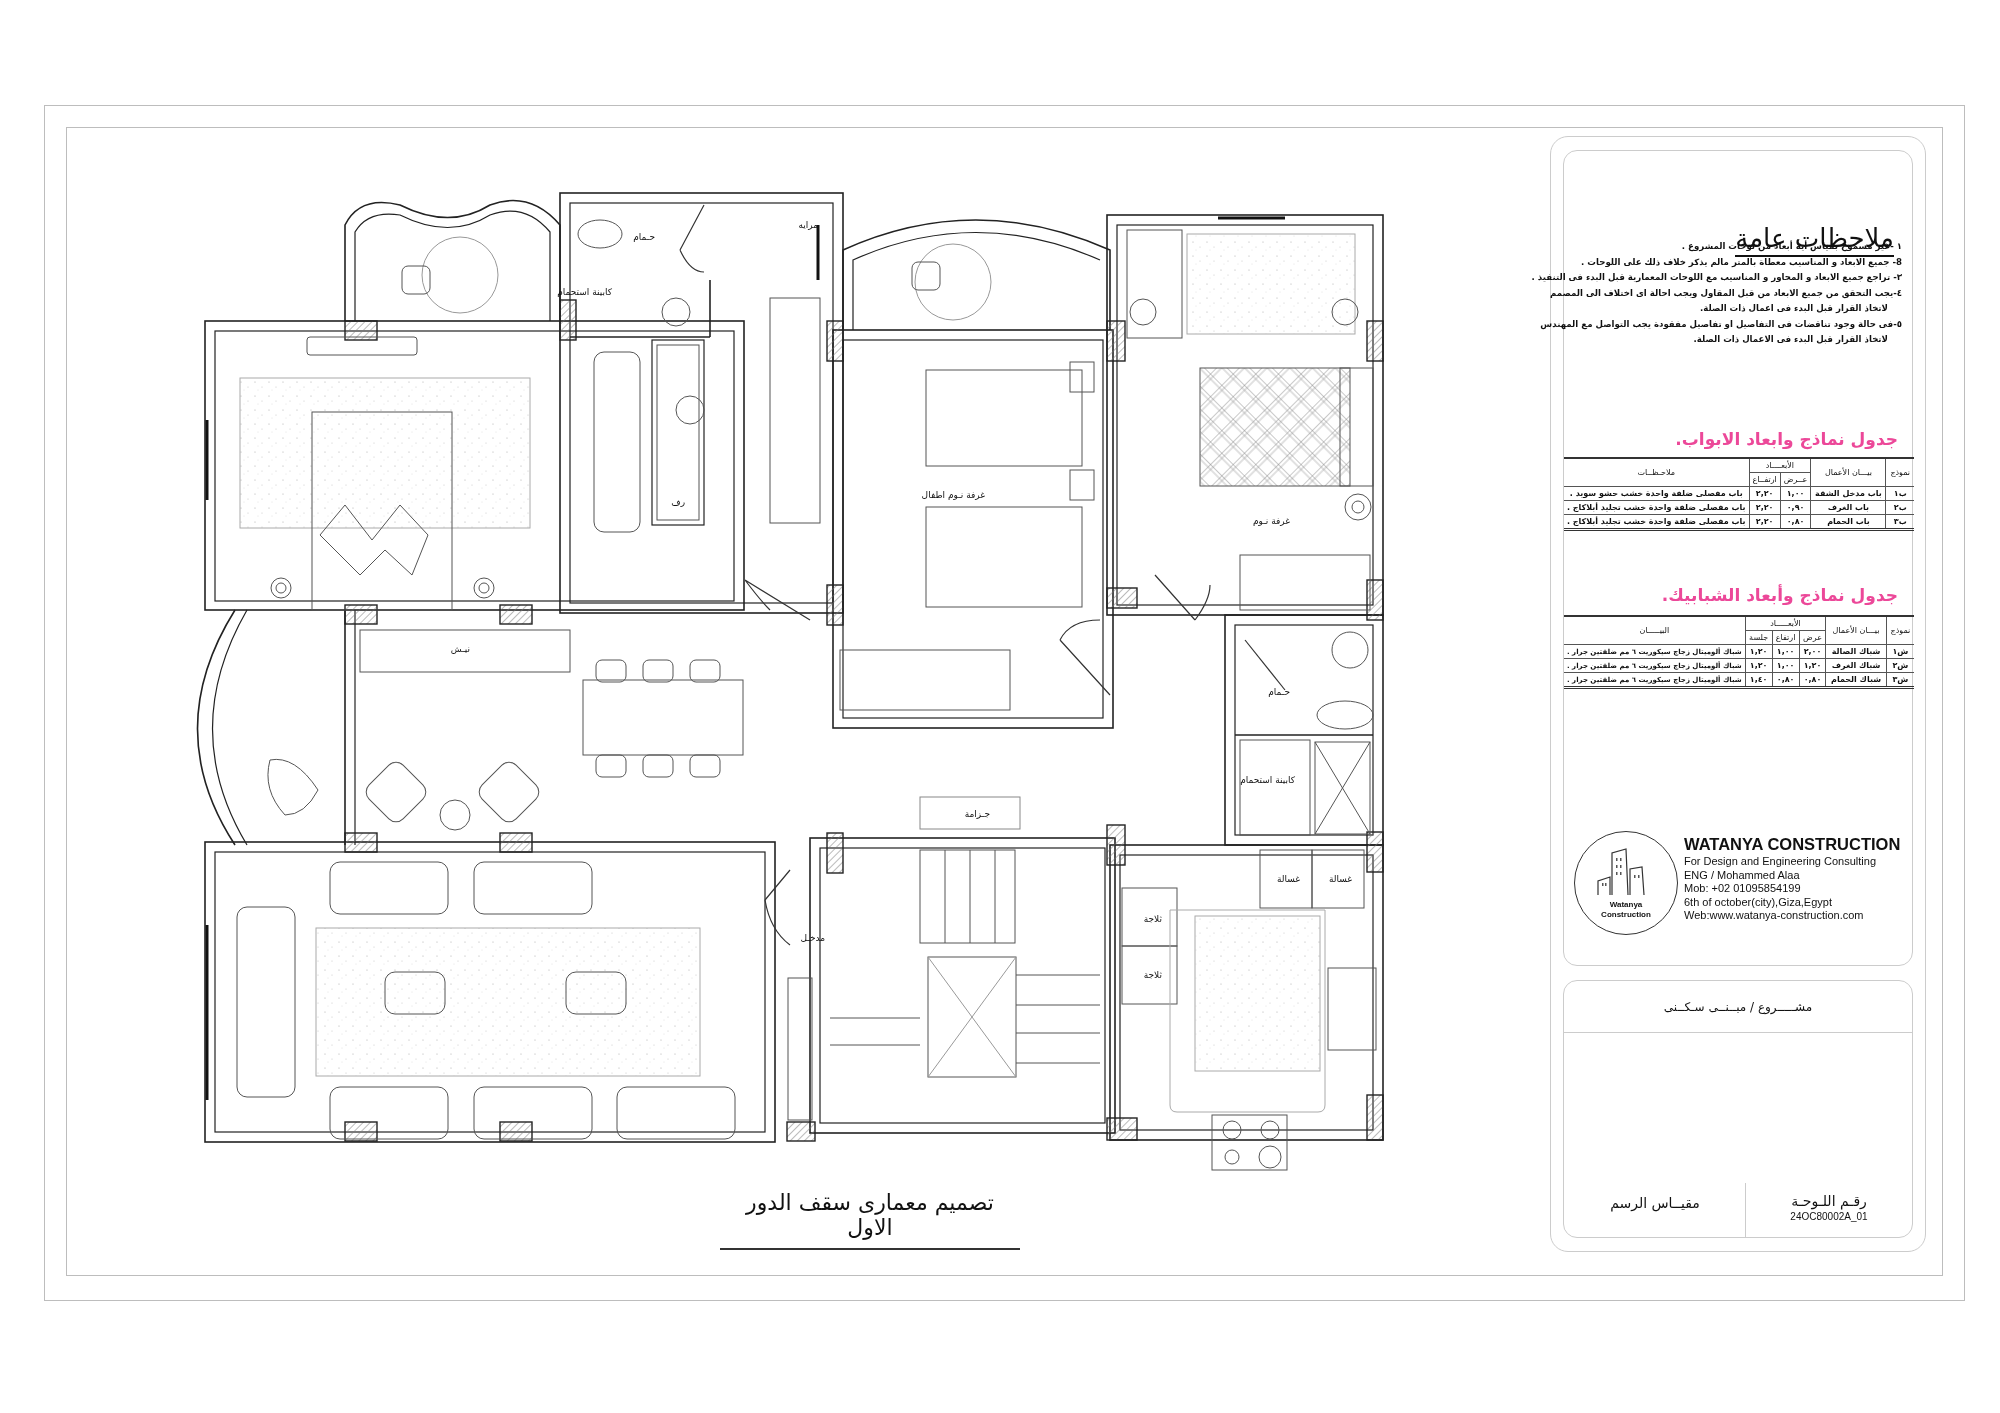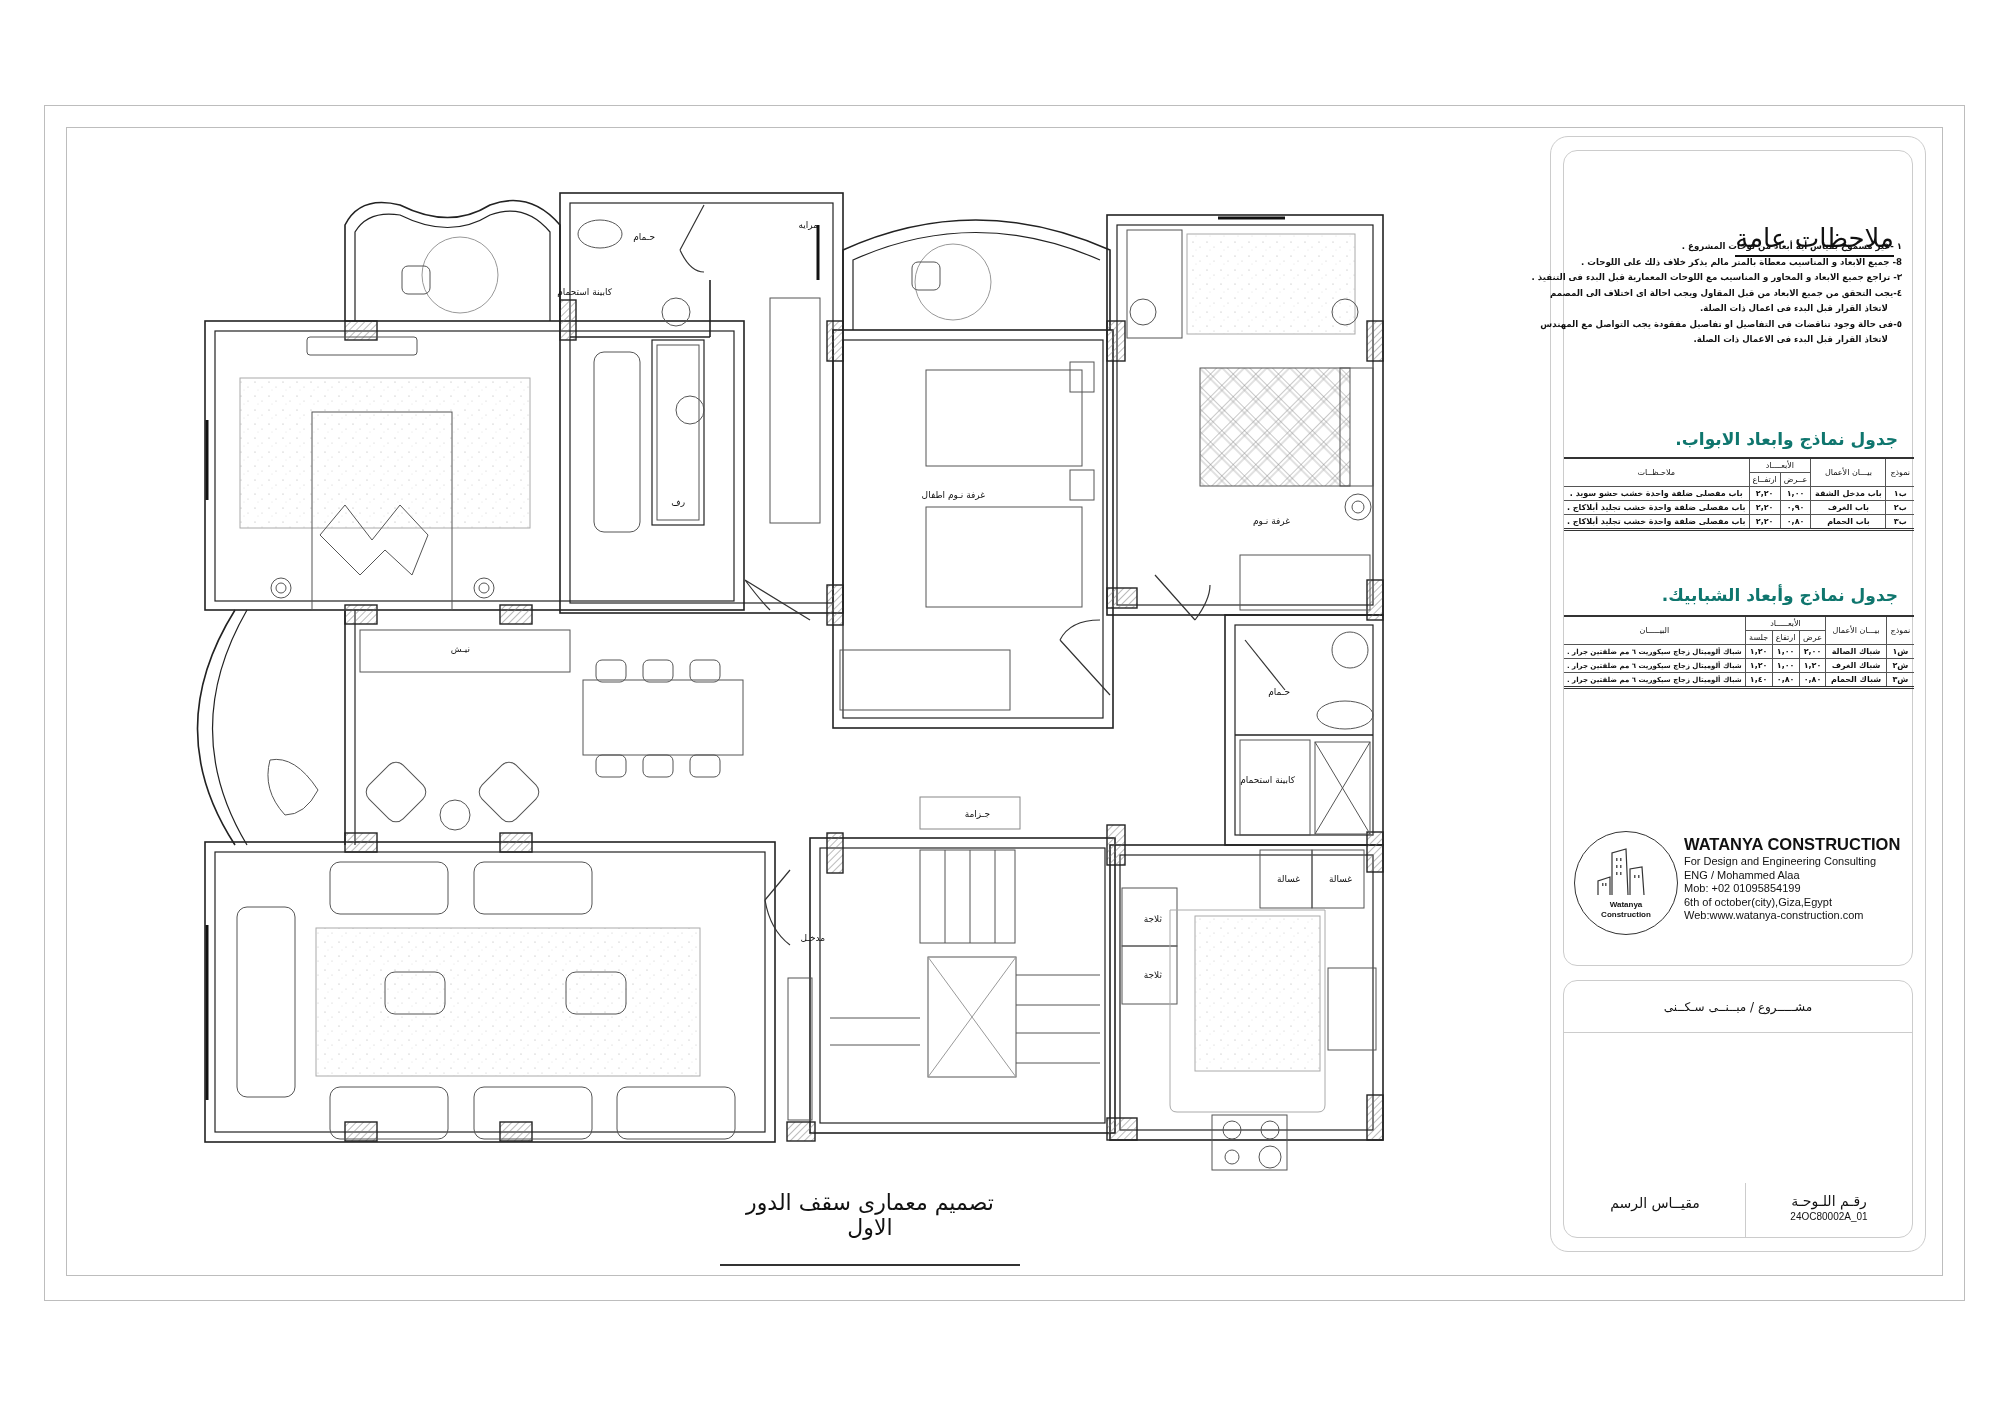--- a/index.html
+++ b/index.html
@@ -1,31 +1,31 @@
 <!DOCTYPE html>
 <html><head>
 <meta charset="utf-8">
 <style>
   html,body{margin:0;padding:0;background:#fff;}
   body{width:2000px;height:1413px;position:relative;overflow:hidden;font-family:"DejaVu Sans",sans-serif;color:#111;}
   .frame-outer{position:absolute;left:44px;top:105px;width:1921px;height:1196px;border:1.5px solid #bdbdbd;box-sizing:border-box;}
   .frame-inner{position:absolute;left:66px;top:127px;width:1877px;height:1149px;border:1.5px solid #bdbdbd;box-sizing:border-box;}
   svg.plan{position:absolute;left:0;top:0;}
   .plan-label{font-family:"DejaVu Sans",sans-serif;font-size:9px;fill:#111;direction:rtl;}
-  .drawing-title{position:absolute;left:720px;top:1190px;width:300px;text-align:center;font-family:"DejaVu Sans",sans-serif;font-size:22px;direction:rtl;border-bottom:2px solid #333;padding-bottom:24px;}
+  .drawing-title{position:absolute;left:720px;top:1190px;width:300px;text-align:center;font-family:"DejaVu Sans",sans-serif;font-size:22px;direction:rtl;border-bottom:2px solid #333;padding-bottom:8px;}
 
   
   .tb-outer{position:absolute;left:1550px;top:136px;width:376px;height:1116px;border:1.5px solid #ccc;border-radius:18px;box-sizing:border-box;}
   .tb-box{position:absolute;border:1.5px solid #ccc;border-radius:14px;box-sizing:border-box;background:#fff;}
   .notes-box{left:1563px;top:150px;width:350px;height:816px;}
   .info-box{left:1563px;top:980px;width:350px;height:258px;overflow:hidden;}
   .notes-title{position:absolute;right:18px;top:36px;font-size:26px;direction:rtl;border-bottom:2px solid #111;padding-bottom:2px;margin-top:36px;}
   .notes-list{position:absolute;right:10px;top:88px;width:330px;direction:rtl;font-size:8.6px;line-height:15.5px;font-weight:bold;}
   .notes-list div{white-space:nowrap;}
-  .tbl-title{position:absolute;right:14px;direction:rtl;font-size:17px;font-weight:bold;color:#0f766e;letter-spacing:0.5px;}
+  .tbl-title{position:absolute;right:14px;direction:rtl;font-size:17px;font-weight:bold;color:#ec4899;letter-spacing:0.5px;}
   table.spec{position:absolute;left:0;border-collapse:collapse;direction:rtl;font-size:8px;font-weight:bold;border-top:2px solid #333;border-bottom:3px double #333;}
   table.spec td, table.spec th{border:1px solid #555;padding:2px 3px;text-align:center;font-weight:bold;white-space:nowrap;}
   table.spec th{font-weight:normal;}
   table.spec tr td:first-child, table.spec tr th:first-child{border-right:none;}
   table.spec tr td:last-child, table.spec tr th:last-child{border-left:none;}
   .company{position:absolute;left:0;top:670px;width:350px;height:140px;}
   .logo-circle{position:absolute;left:10px;top:10px;width:104px;height:104px;border:1.5px solid #333;border-radius:50%;box-sizing:border-box;}
   .logo-text{position:absolute;bottom:14px;left:0;width:100%;text-align:center;font-family:"Liberation Sans",sans-serif;font-size:8px;font-weight:bold;line-height:10px;}
   .co-name{position:absolute;left:120px;top:14px;font-family:"Liberation Sans",sans-serif;font-weight:bold;font-size:16.5px;white-space:nowrap;}
   .co-lines{position:absolute;left:120px;top:34px;font-family:"Liberation Sans",sans-serif;font-size:11px;line-height:13.5px;white-space:nowrap;}

